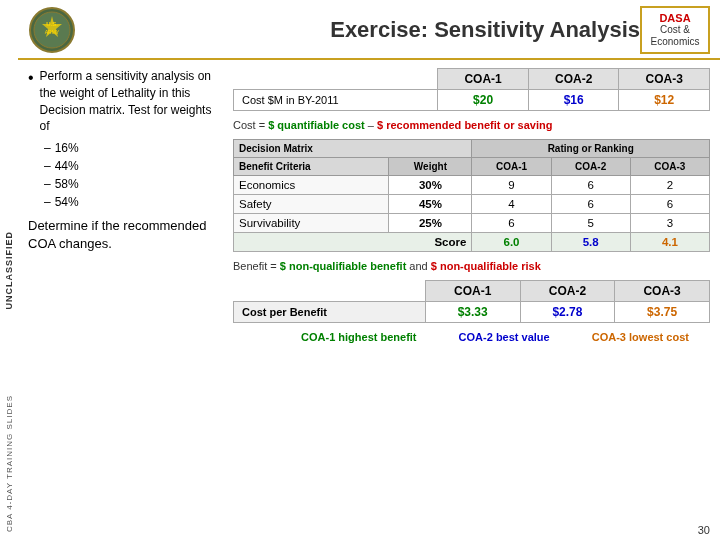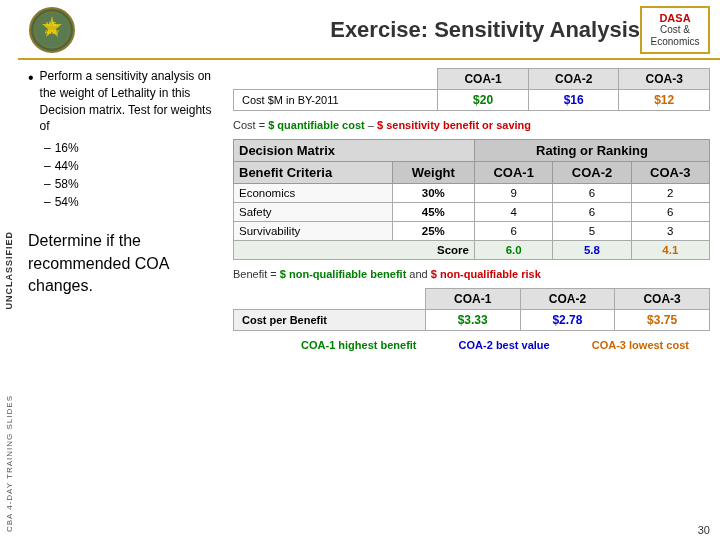--- a/index.html
+++ b/index.html
@@ -141,23 +141,23 @@
     }
     .sub-item {
       display: flex;
       gap: 4px;
       font-size: 12px;
       line-height: 1.5;
     }
     .sub-dash { flex-shrink: 0; }
 
     .determine-text {
-      font-size: 16px;
+      font-size: 13px;
       font-weight: normal;
-      margin-top: 19px;
+      margin-top: 6px;
       line-height: 1.4;
     }
 
     
     .right-col {
       flex: 1;
       display: flex;
       flex-direction: column;
       gap: 6px;
     }
@@ -201,21 +201,21 @@
       width: 100%;
       border-collapse: collapse;
       font-size: 11.5px;
     }
     .dm-table th {
       background: #c8c8c8;
       border: 1px solid #999;
       padding: 3px 5px;
       text-align: center;
       font-weight: bold;
-      font-size: 13px;
+      font-size: 10px;
     }
     .dm-table th.left-header {
       text-align: left;
       background: #d8d8d8;
     }
     .dm-table td {
       border: 1px solid #aaa;
       padding: 3px 5px;
       text-align: center;
     }
@@ -365,21 +365,21 @@
           <tr>
             <td class="label-cell">Cost $M in BY-2011</td>
             <td class="cell-green">$20</td>
             <td class="cell-blue">$16</td>
             <td class="cell-orange">$12</td>
           </tr>
         </tbody>
       </table>
 
       <div class="cost-eq">
-        <span>Cost = </span><span class="dollar-green">$ quantifiable cost</span><span> – </span><span class="dollar-red">$ sensitivity benefit or saving</span>
+        <span>Cost = </span><span class="dollar-green">$ quantifiable cost</span><span> – </span><span class="dollar-red">$ recommended benefit or saving</span>
       </div>
 
       <table class="dm-table">
         <thead>
           <tr>
             <th colspan="2" class="left-header">Decision Matrix</th>
             <th colspan="3">Rating or Ranking</th>
           </tr>
           <tr>
             <th class="left-header">Benefit Criteria</th>

